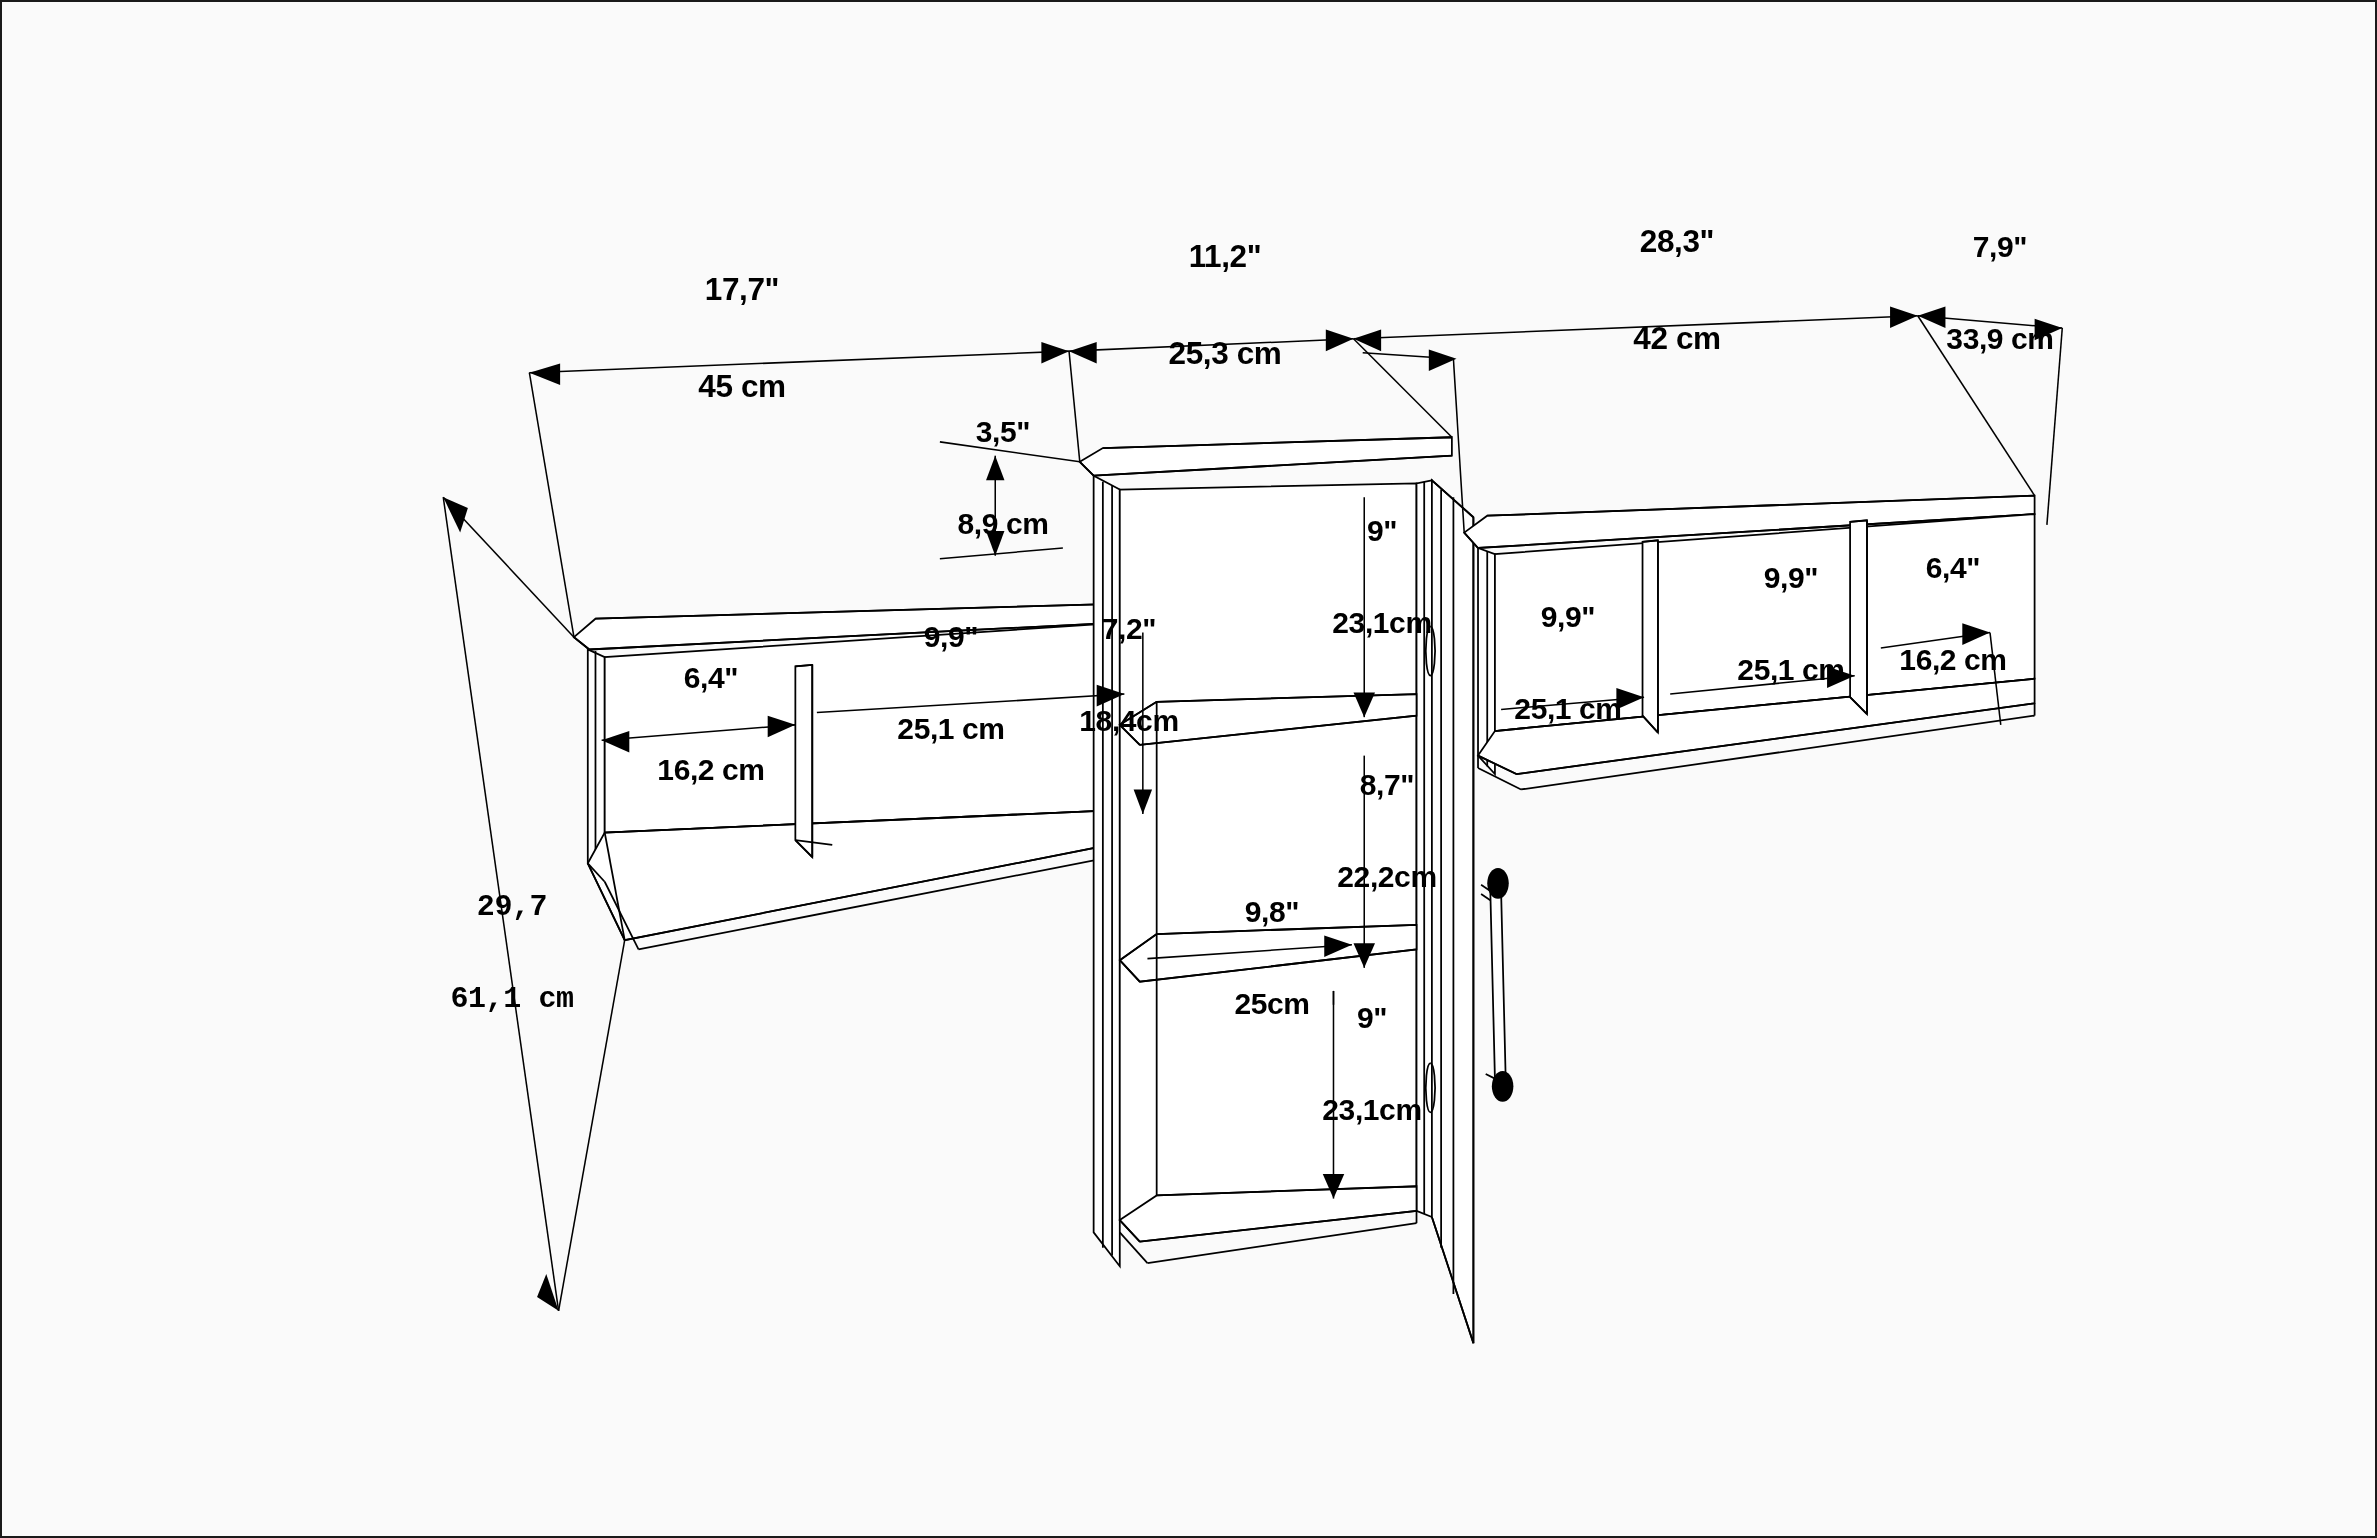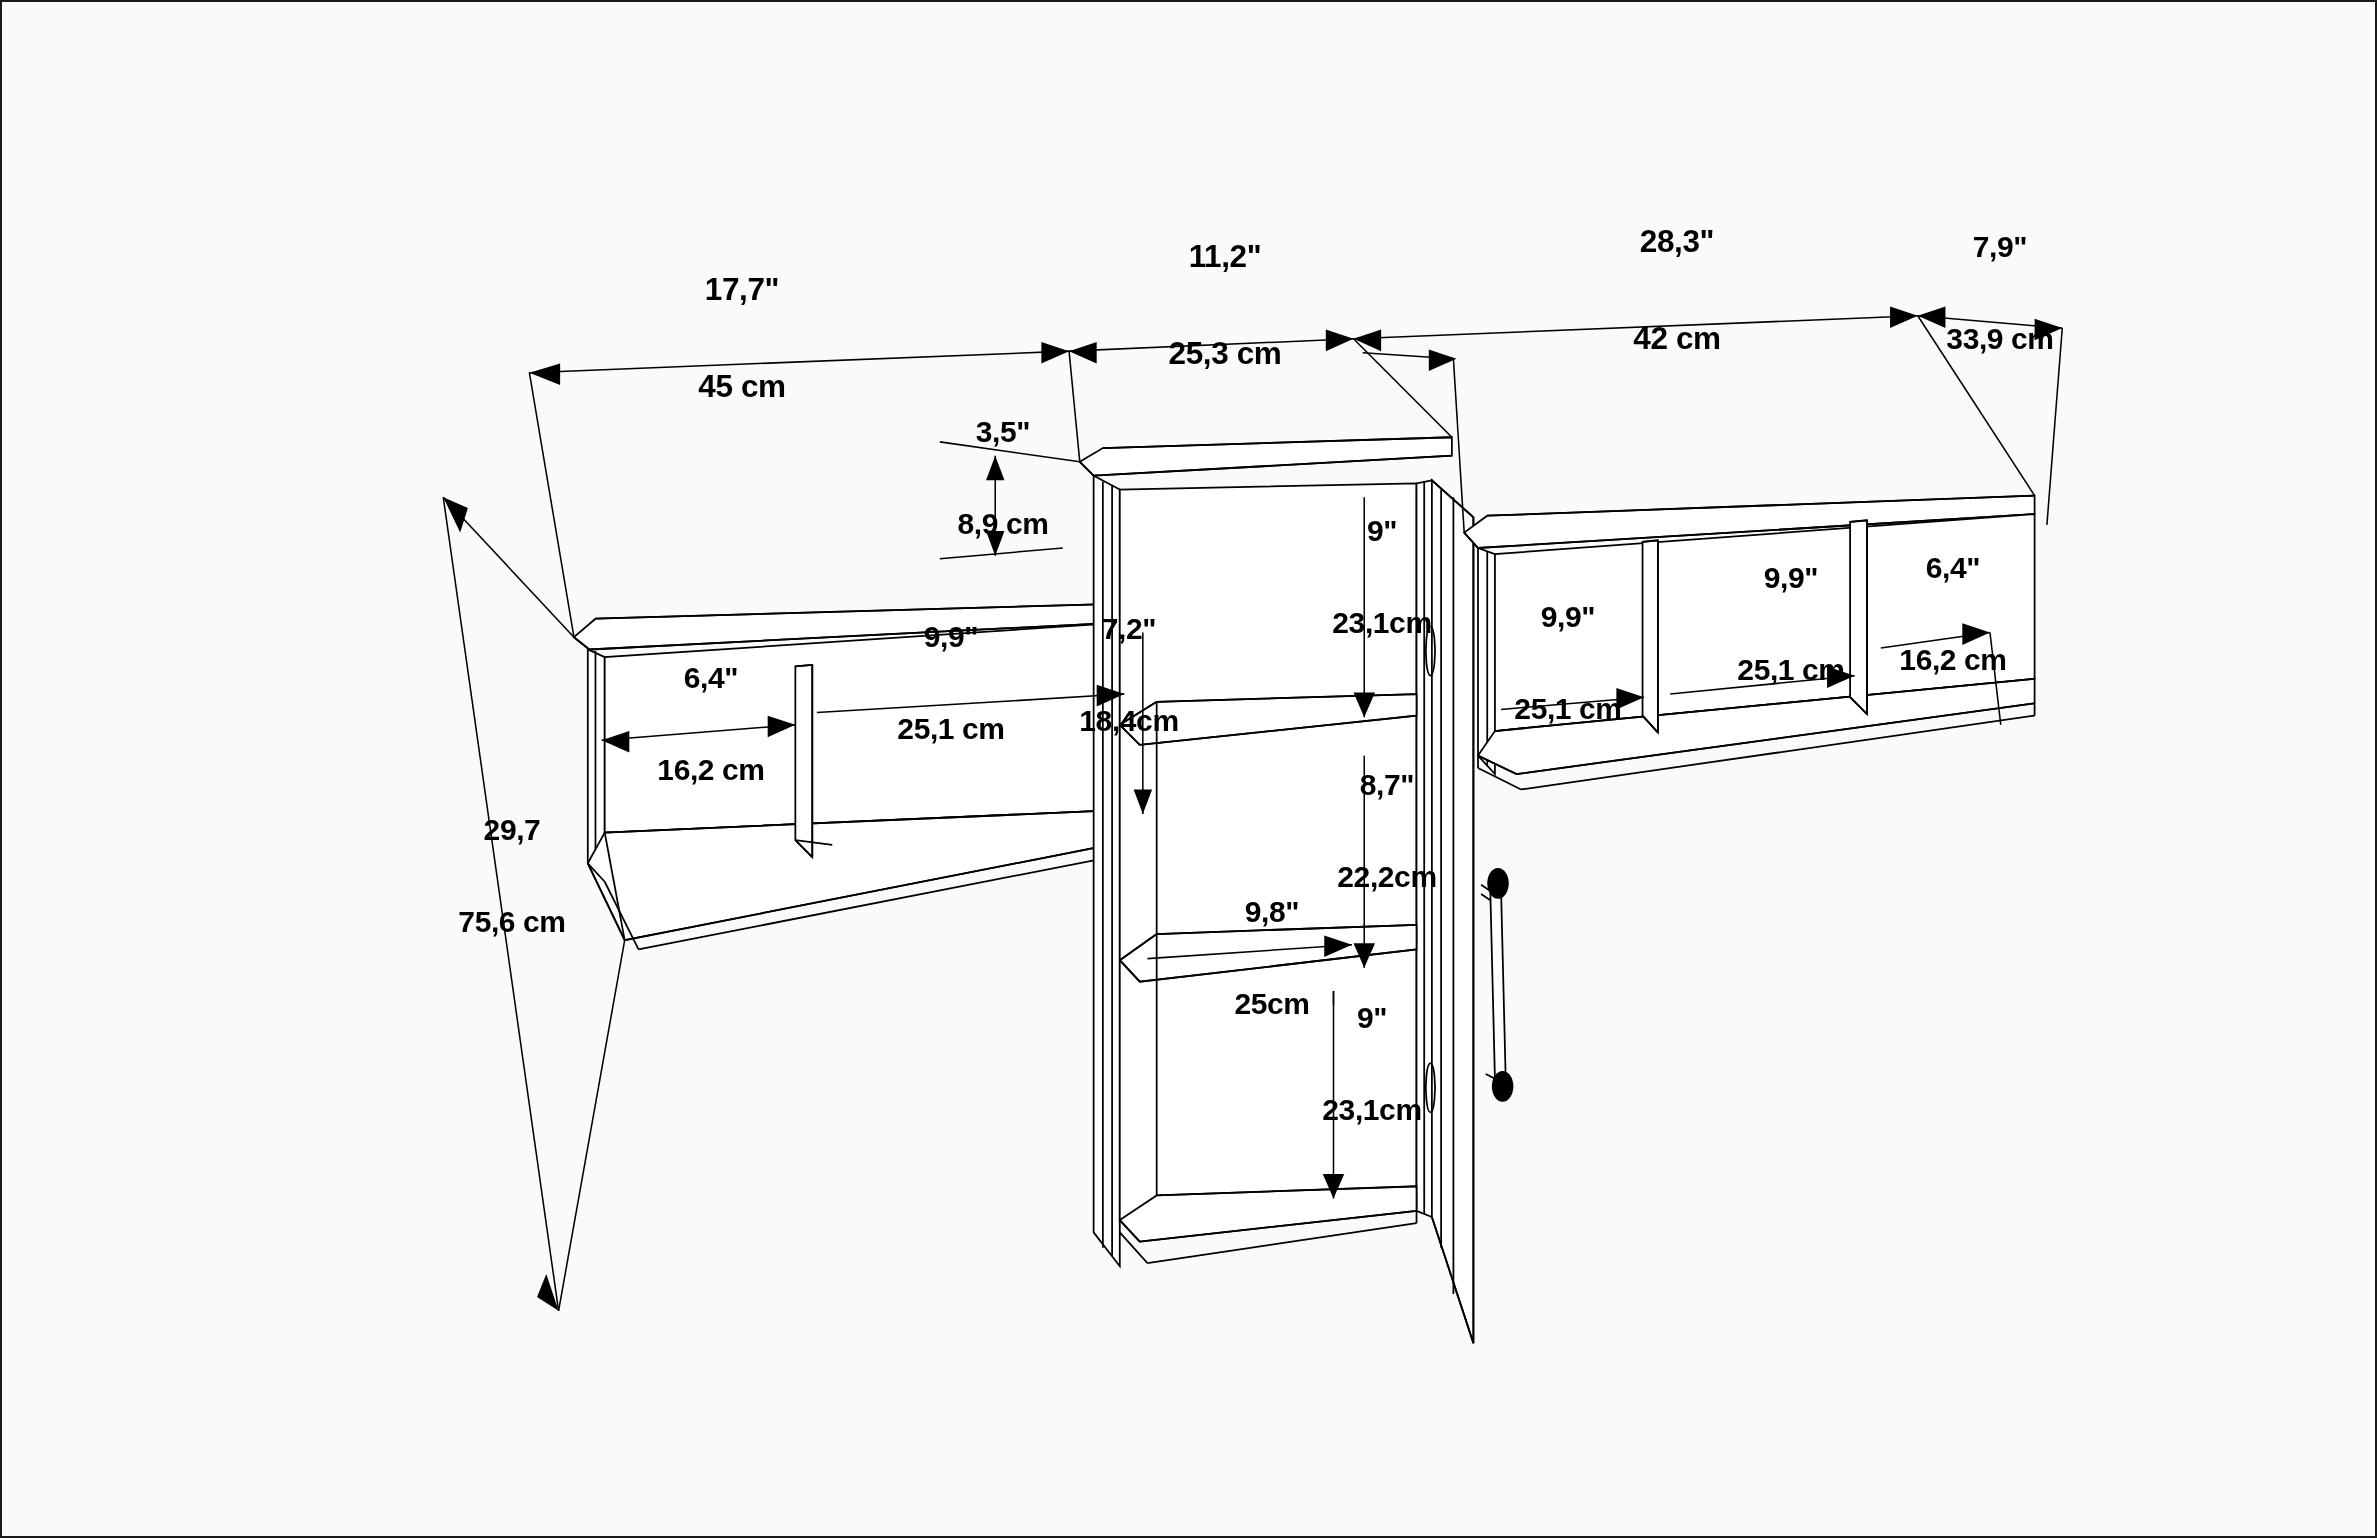--- a/index.html
+++ b/index.html
@@ -252,23 +252,23 @@
   <div class="dimtext" style="left:1998px;top:291px;font-size:30px;transform:translate(-50%,-50%);">
     <span class="l1">7,9"</span>
     <span class="l2">33,9 cm</span>
   </div>
 
   <div class="dimtext" style="left:1001px;top:476px;font-size:30px;transform:translate(-50%,-50%);">
     <span class="l1">3,5"</span>
     <span class="l2">8,9 cm</span>
   </div>
 
-  <div class="dimtext" style="left:510px;top:874px;font-size:30px;transform:translate(-50%,-50%);">
+  <div class="dimtext" style="left:510px;top:951px;font-size:30px;transform:translate(-50%,-50%);font-family:Liberation Mono, monospace;">
     <span class="l1">29,7</span>
-    <span class="l2">75,6 cm</span>
+    <span class="l2">61,1 cm</span>
   </div>
 
   <div class="dimtext" style="left:709px;top:722px;font-size:30px;transform:translate(-50%,-50%);">
     <span class="l1">6,4"</span>
     <span class="l2">16,2 cm</span>
   </div>
 
   <div class="dimtext" style="left:949px;top:681px;font-size:30px;transform:translate(-50%,-50%);">
     <span class="l1">9,9"</span>
     <span class="l2">25,1 cm</span>

